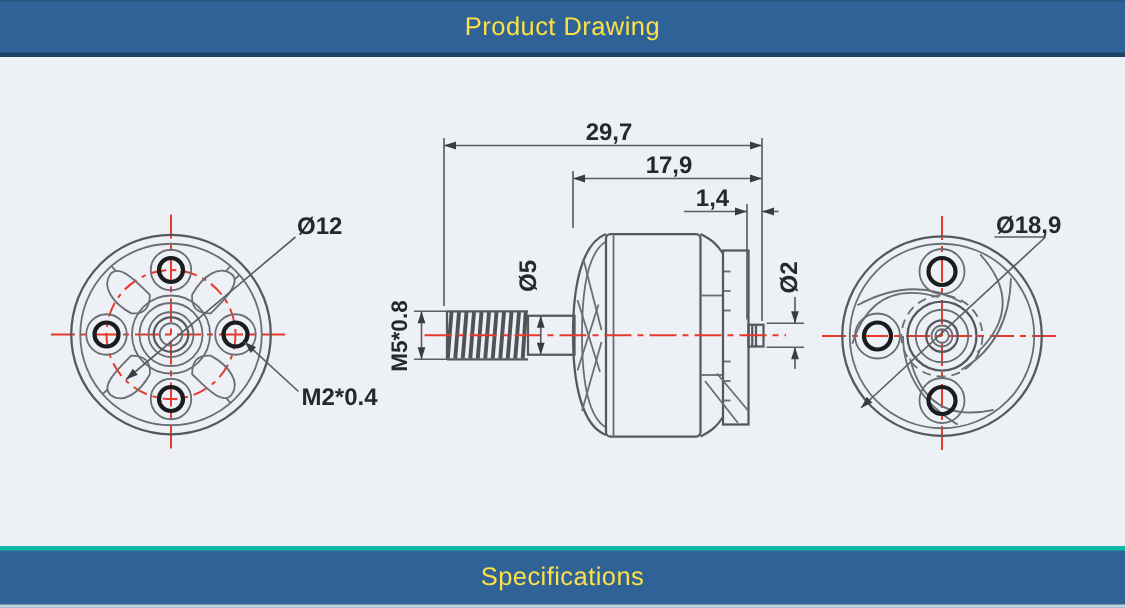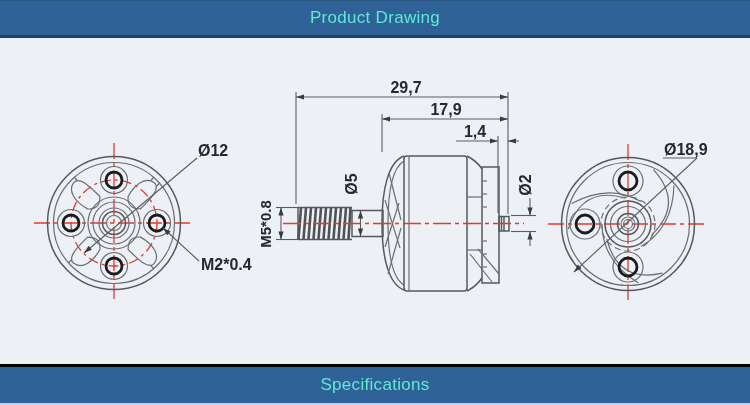--- a/index.html
+++ b/index.html
@@ -5,30 +5,30 @@
   html,body{margin:0;padding:0;}
   body{
     width:750px;height:405px;position:relative;overflow:hidden;
     background:#edf1f6;
     font-family:"Liberation Sans", sans-serif;
   }
   .banner{
     position:absolute;left:0;width:750px;
     background:#2f6397;
     display:flex;align-items:center;justify-content:center;
-    color:#5eead4;font-size:17px;letter-spacing:.3px;
+    color:#fde047;font-size:17px;letter-spacing:.3px;
   }
   .banner.top{
     top:0;height:34px;
     border-top:1px solid #28567f;
     border-bottom:3px solid #1e4267;
   }
   .banner.bottom{
     top:364px;height:36px;
-    border-top:3px solid #000000;
+    border-top:3px solid #14b8a6;
     border-bottom:2px solid #c3cfdc;
   }
   svg{position:absolute;left:0;top:0;}
   .ln{stroke:#55595e;stroke-width:1.5;fill:none;}
   .lt{stroke:#6a6e73;stroke-width:1.2;fill:none;}
   .hv{stroke:#1b1c1e;stroke-width:2.8;fill:none;}
   .dim{stroke:#5a5e63;stroke-width:1.1;fill:none;}
   .red{stroke:#e8382b;stroke-width:1.3;fill:none;}
   .arr{fill:#3a3d40;stroke:none;}
   .thread{stroke:#4f5357;stroke-width:2.6;fill:none;}

